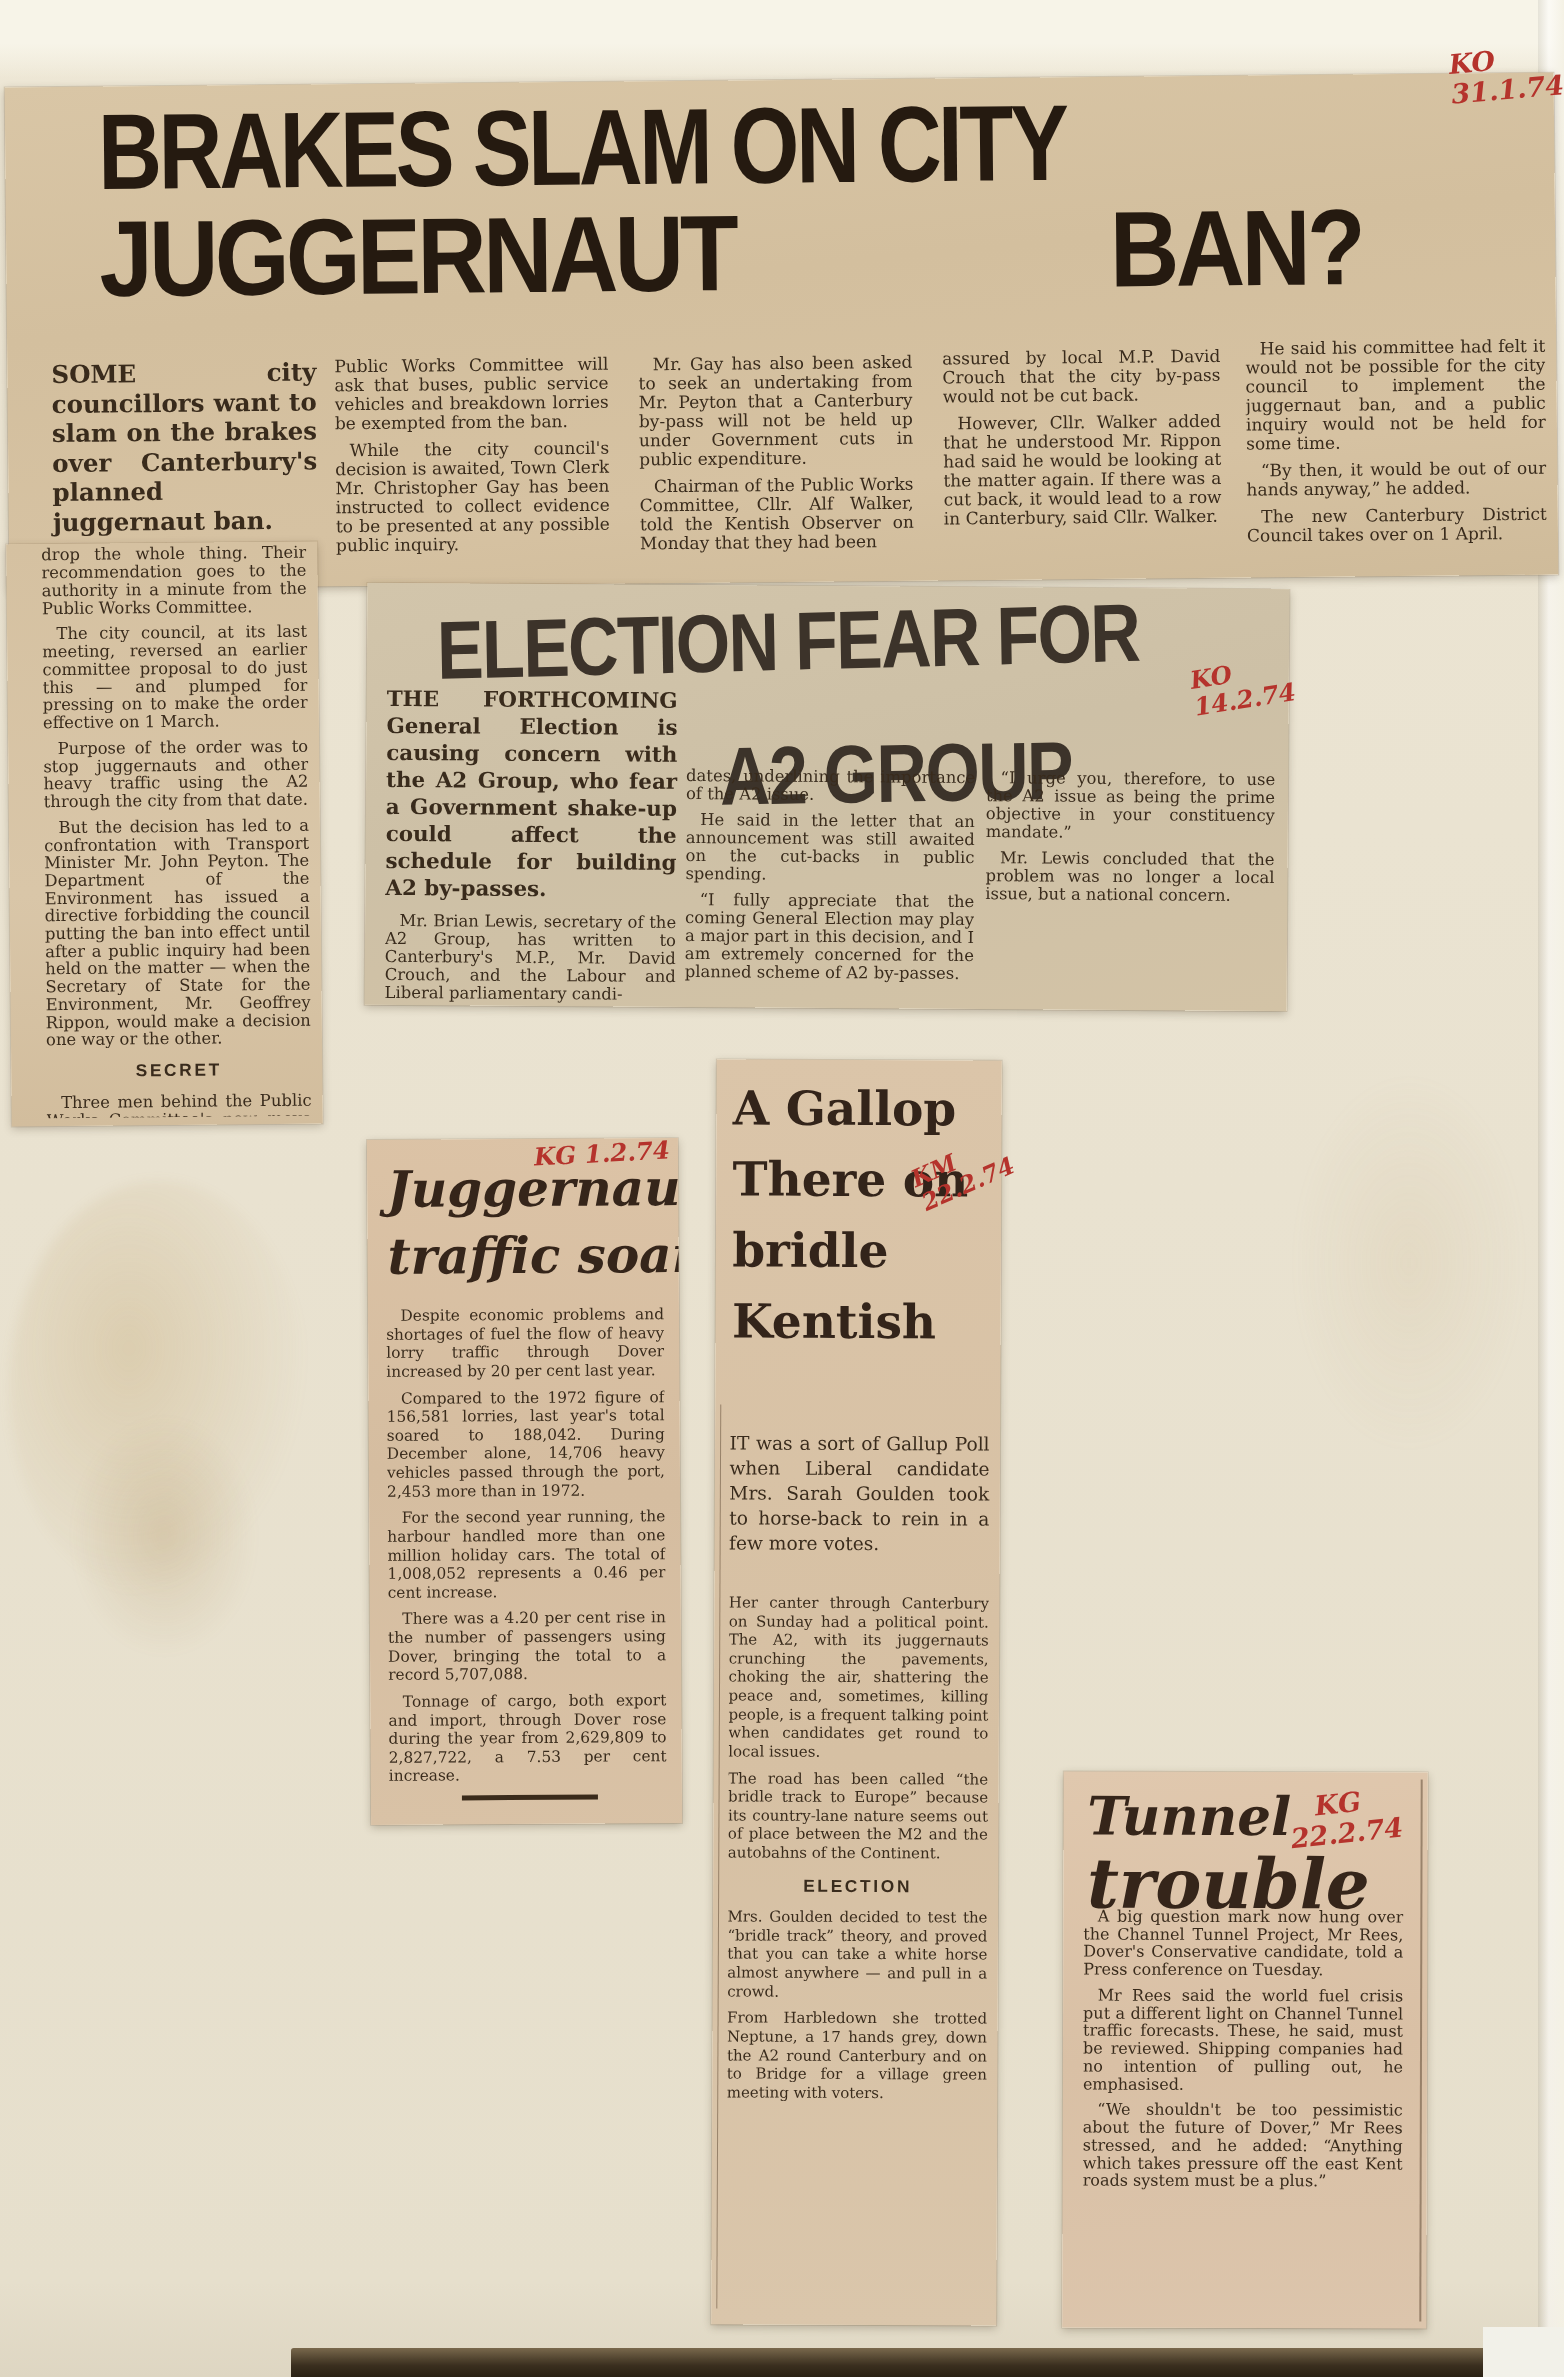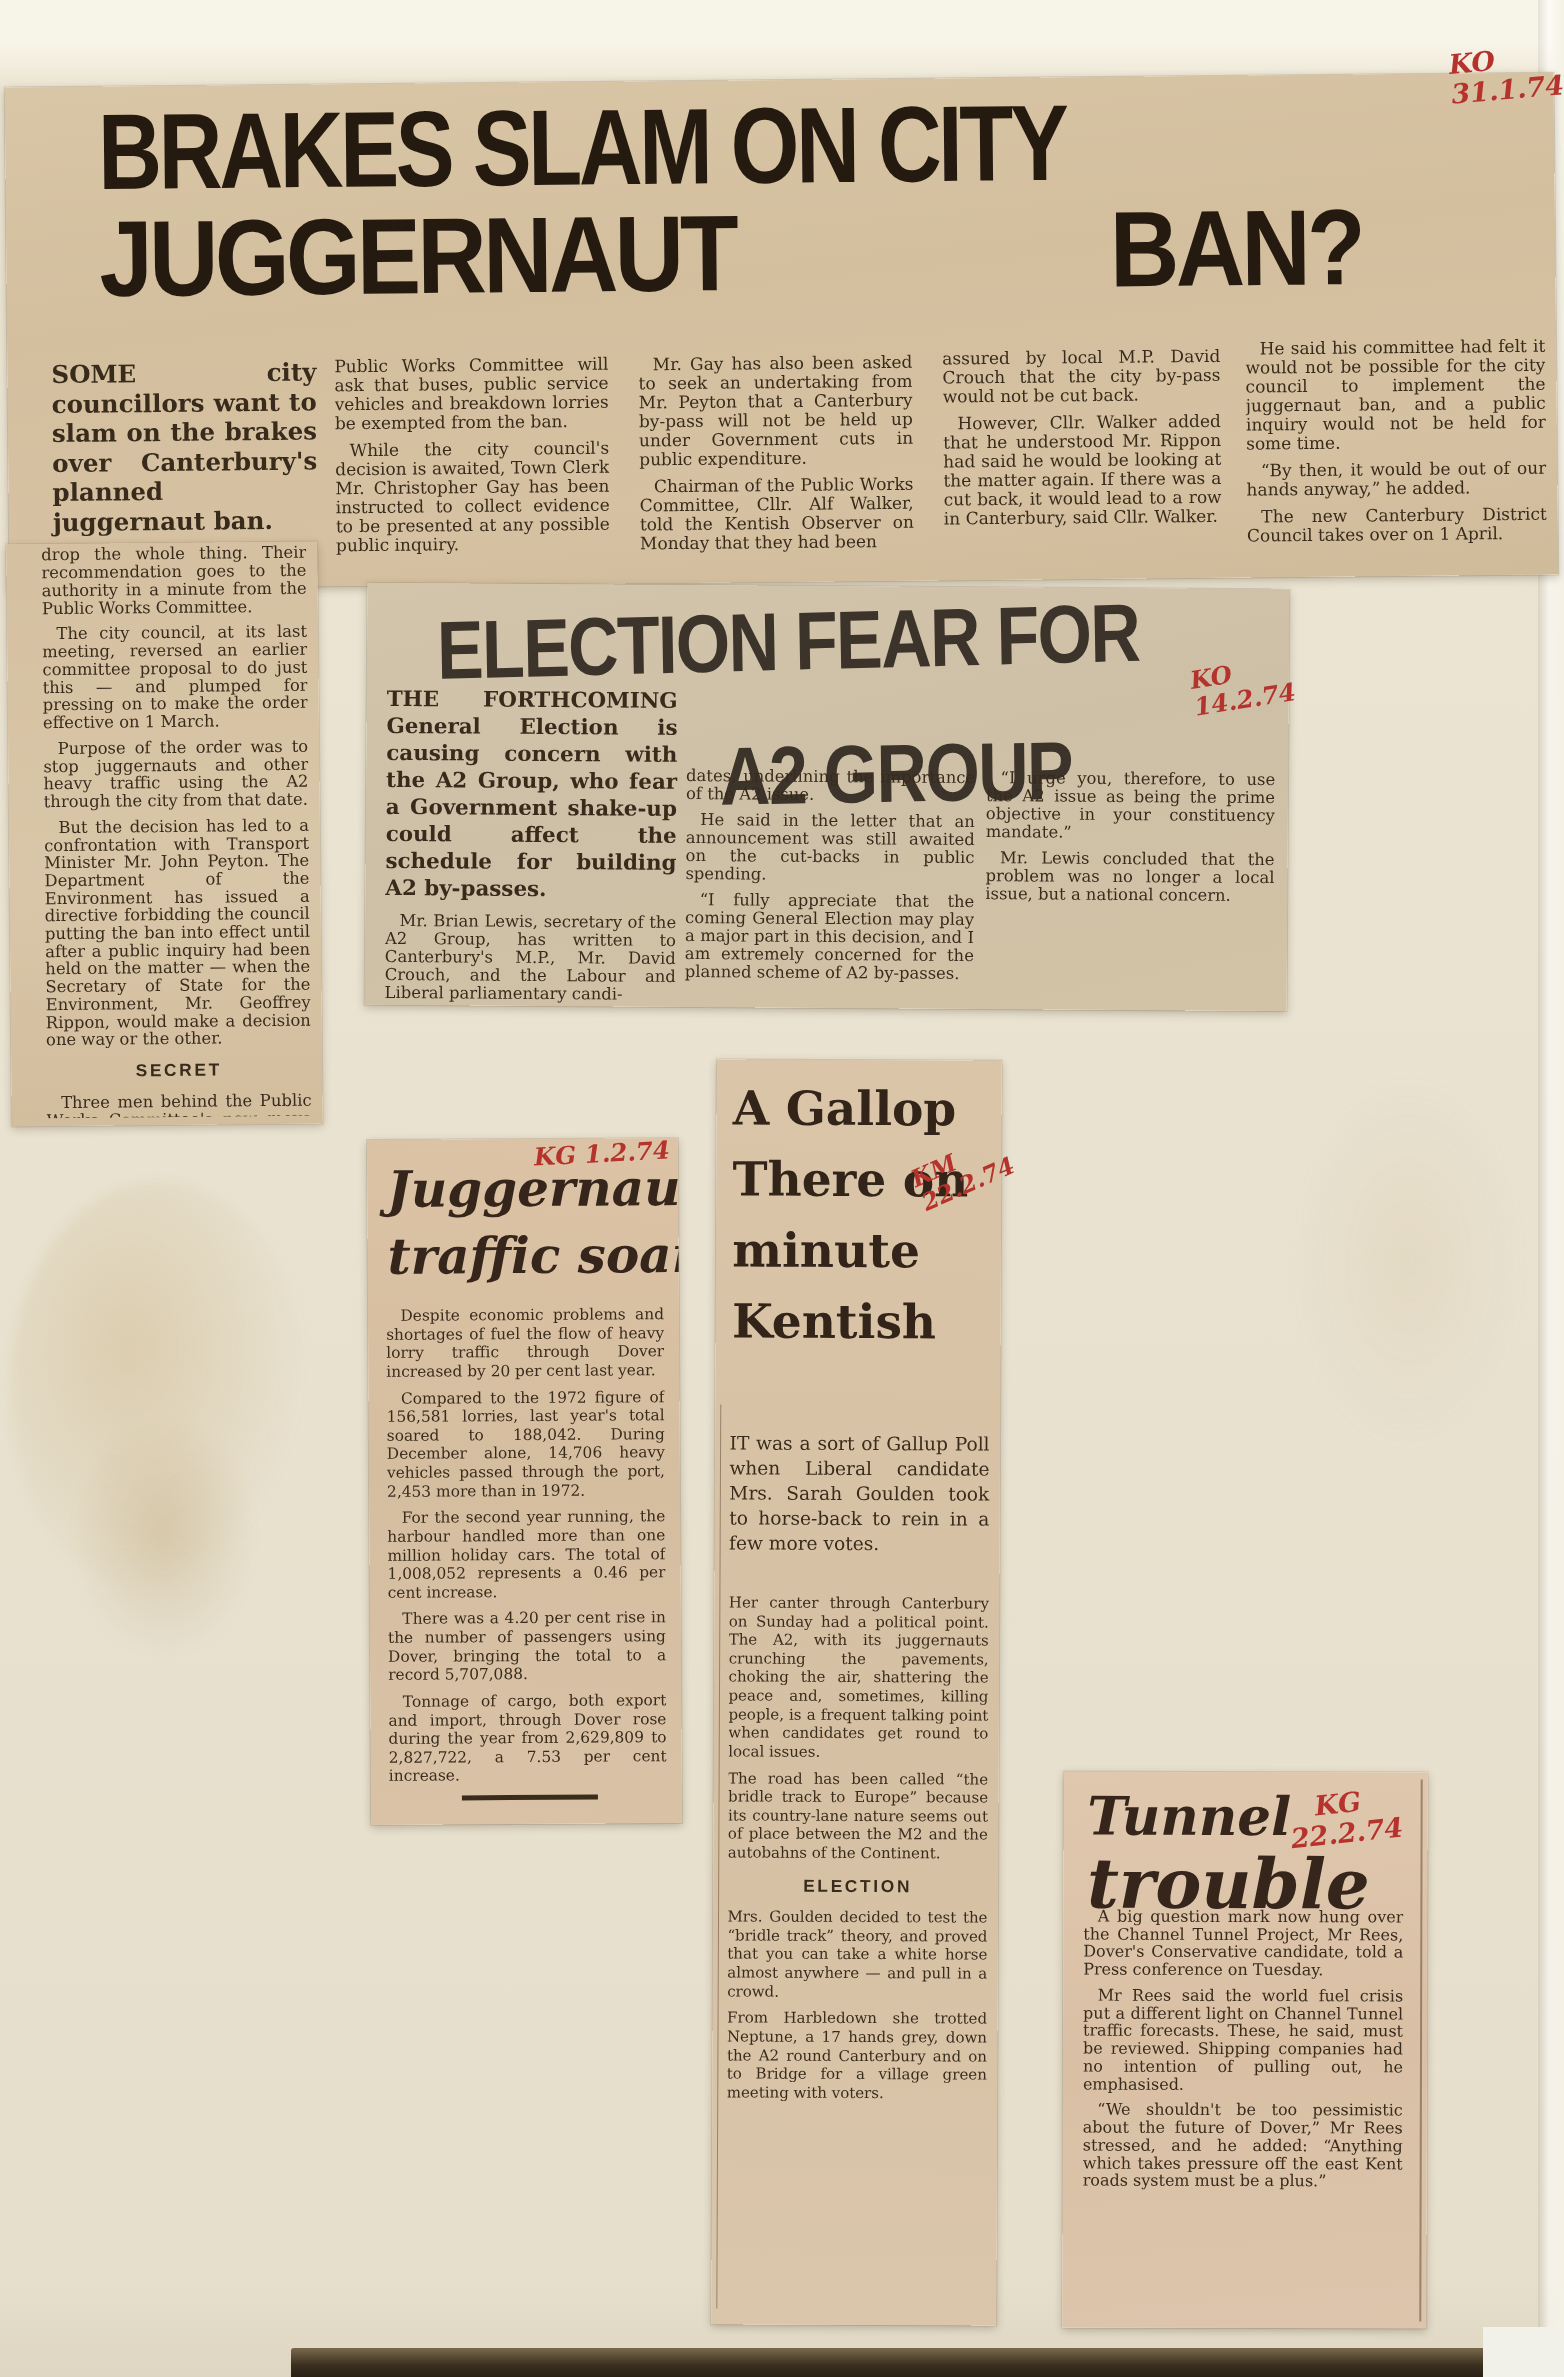--- a/index.html
+++ b/index.html
@@ -168,21 +168,21 @@
 
   <div class="redink" style="left:534px;top:1141px;font-size:24.5px;transform:rotate(-3deg);">
     <div>KG  1.2.74</div>
   </div>
 
   <div class="clip clip-gallop">
     <div class="vrule" style="left:4.5px;top:345px;height:904px;"></div>
     <div class="abs gallop-head" style="left:16.4px;top:12.7px;">
       <div>A Gallop</div>
       <div>There on</div>
-      <div>minute</div>
+      <div>bridle</div>
       <div>Kentish</div>
     </div>
 
     <div class="abs" style="left:14.5px;top:371px;width:260px;font-size:18.6px;line-height:25px;text-align:justify;">IT was a sort of Gallup Poll when Liberal candidate Mrs. Sarah Goulden took to horse-back to rein in a few more votes.</div>
 
     <div class="abs newsbody" style="left:14.5px;top:534px;width:260px;height:714px;font-size:15px;line-height:18.6px;">
       <p class="noindent">Her canter through Canterbury on Sunday had a political point. The A2, with its juggernauts crunching the pavements, choking the air, shattering the peace and, sometimes, killing people, is a frequent talking point when candidates get round to local issues.</p>
       <p class="noindent">The road has been called “the bridle track to Europe” because its country-lane nature seems out of place between the M2 and the autobahns of the Continent.</p>
       <div class="subhead">ELECTION</div>
       <p class="noindent">Mrs. Goulden decided to test the “bridle track” theory, and proved that you can take a white horse almost anywhere — and pull in a crowd.</p>

